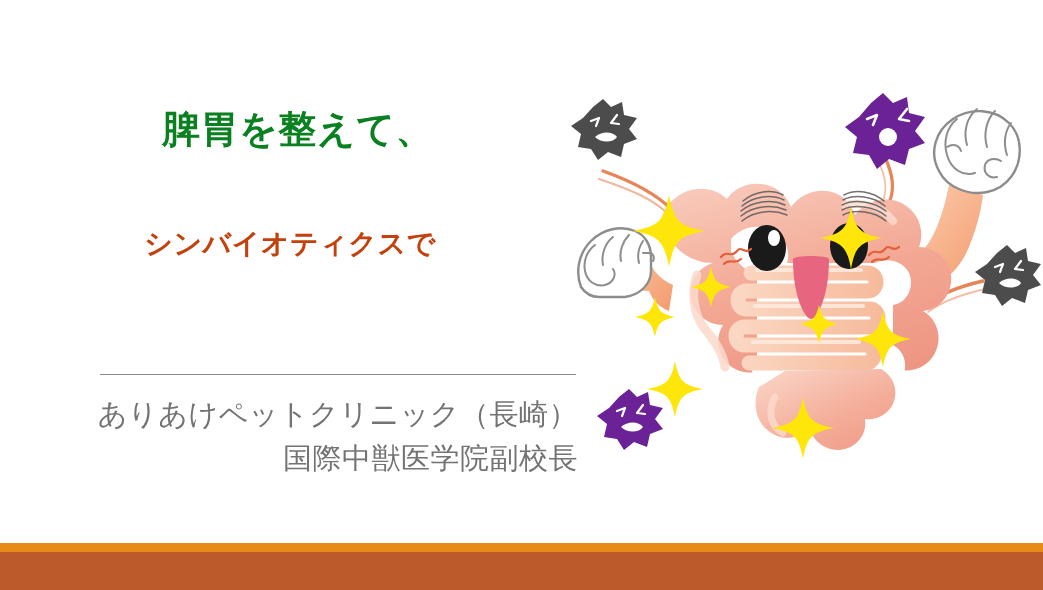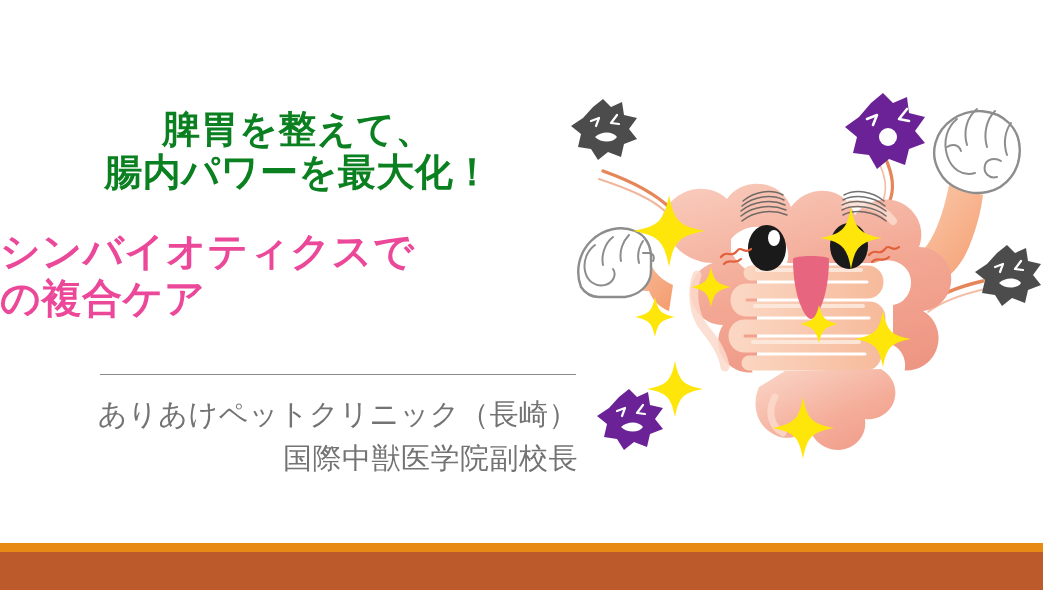--- a/index.html
+++ b/index.html
@@ -54,23 +54,23 @@
     letter-spacing: 0.5px;
     white-space: nowrap;
   }
   #main-title .tl { display: block; }
 
   #sub-title {
     position: absolute;
     left: 0;
     top: 228px;
     width: 580px;
-    text-align: left;
-    color: #ec4899;
-    font-size: 40px;
+    text-align: center;
+    color: #c2410c;
+    font-size: 28px;
     font-weight: bold;
     line-height: 1.17;
     letter-spacing: 0.5px;
     white-space: nowrap;
   }
   #sub-title .tl { display: block; }
 
   #divider {
     position: absolute;
     left: 100px;
@@ -126,26 +126,24 @@
 </head>
 <body>
 
 <div id="slide">
 
   <div id="text-column">
 
 
     <div id="main-title">
       <span class="tl">脾胃を整えて、</span>
-      <span class="tl">腸内パワーを最大化！</span>
     </div>
 
     <div id="sub-title">
       <span class="tl">シンバイオティクスで</span>
-      <span class="tl">の複合ケア</span>
     </div>
 
     <div id="divider"></div>
 
     <div id="attribution">
       <span class="al">ありあけペットクリニック（長崎）</span>
       <span class="al">国際中獣医学院副校長</span>
     </div>
   </div>
 

